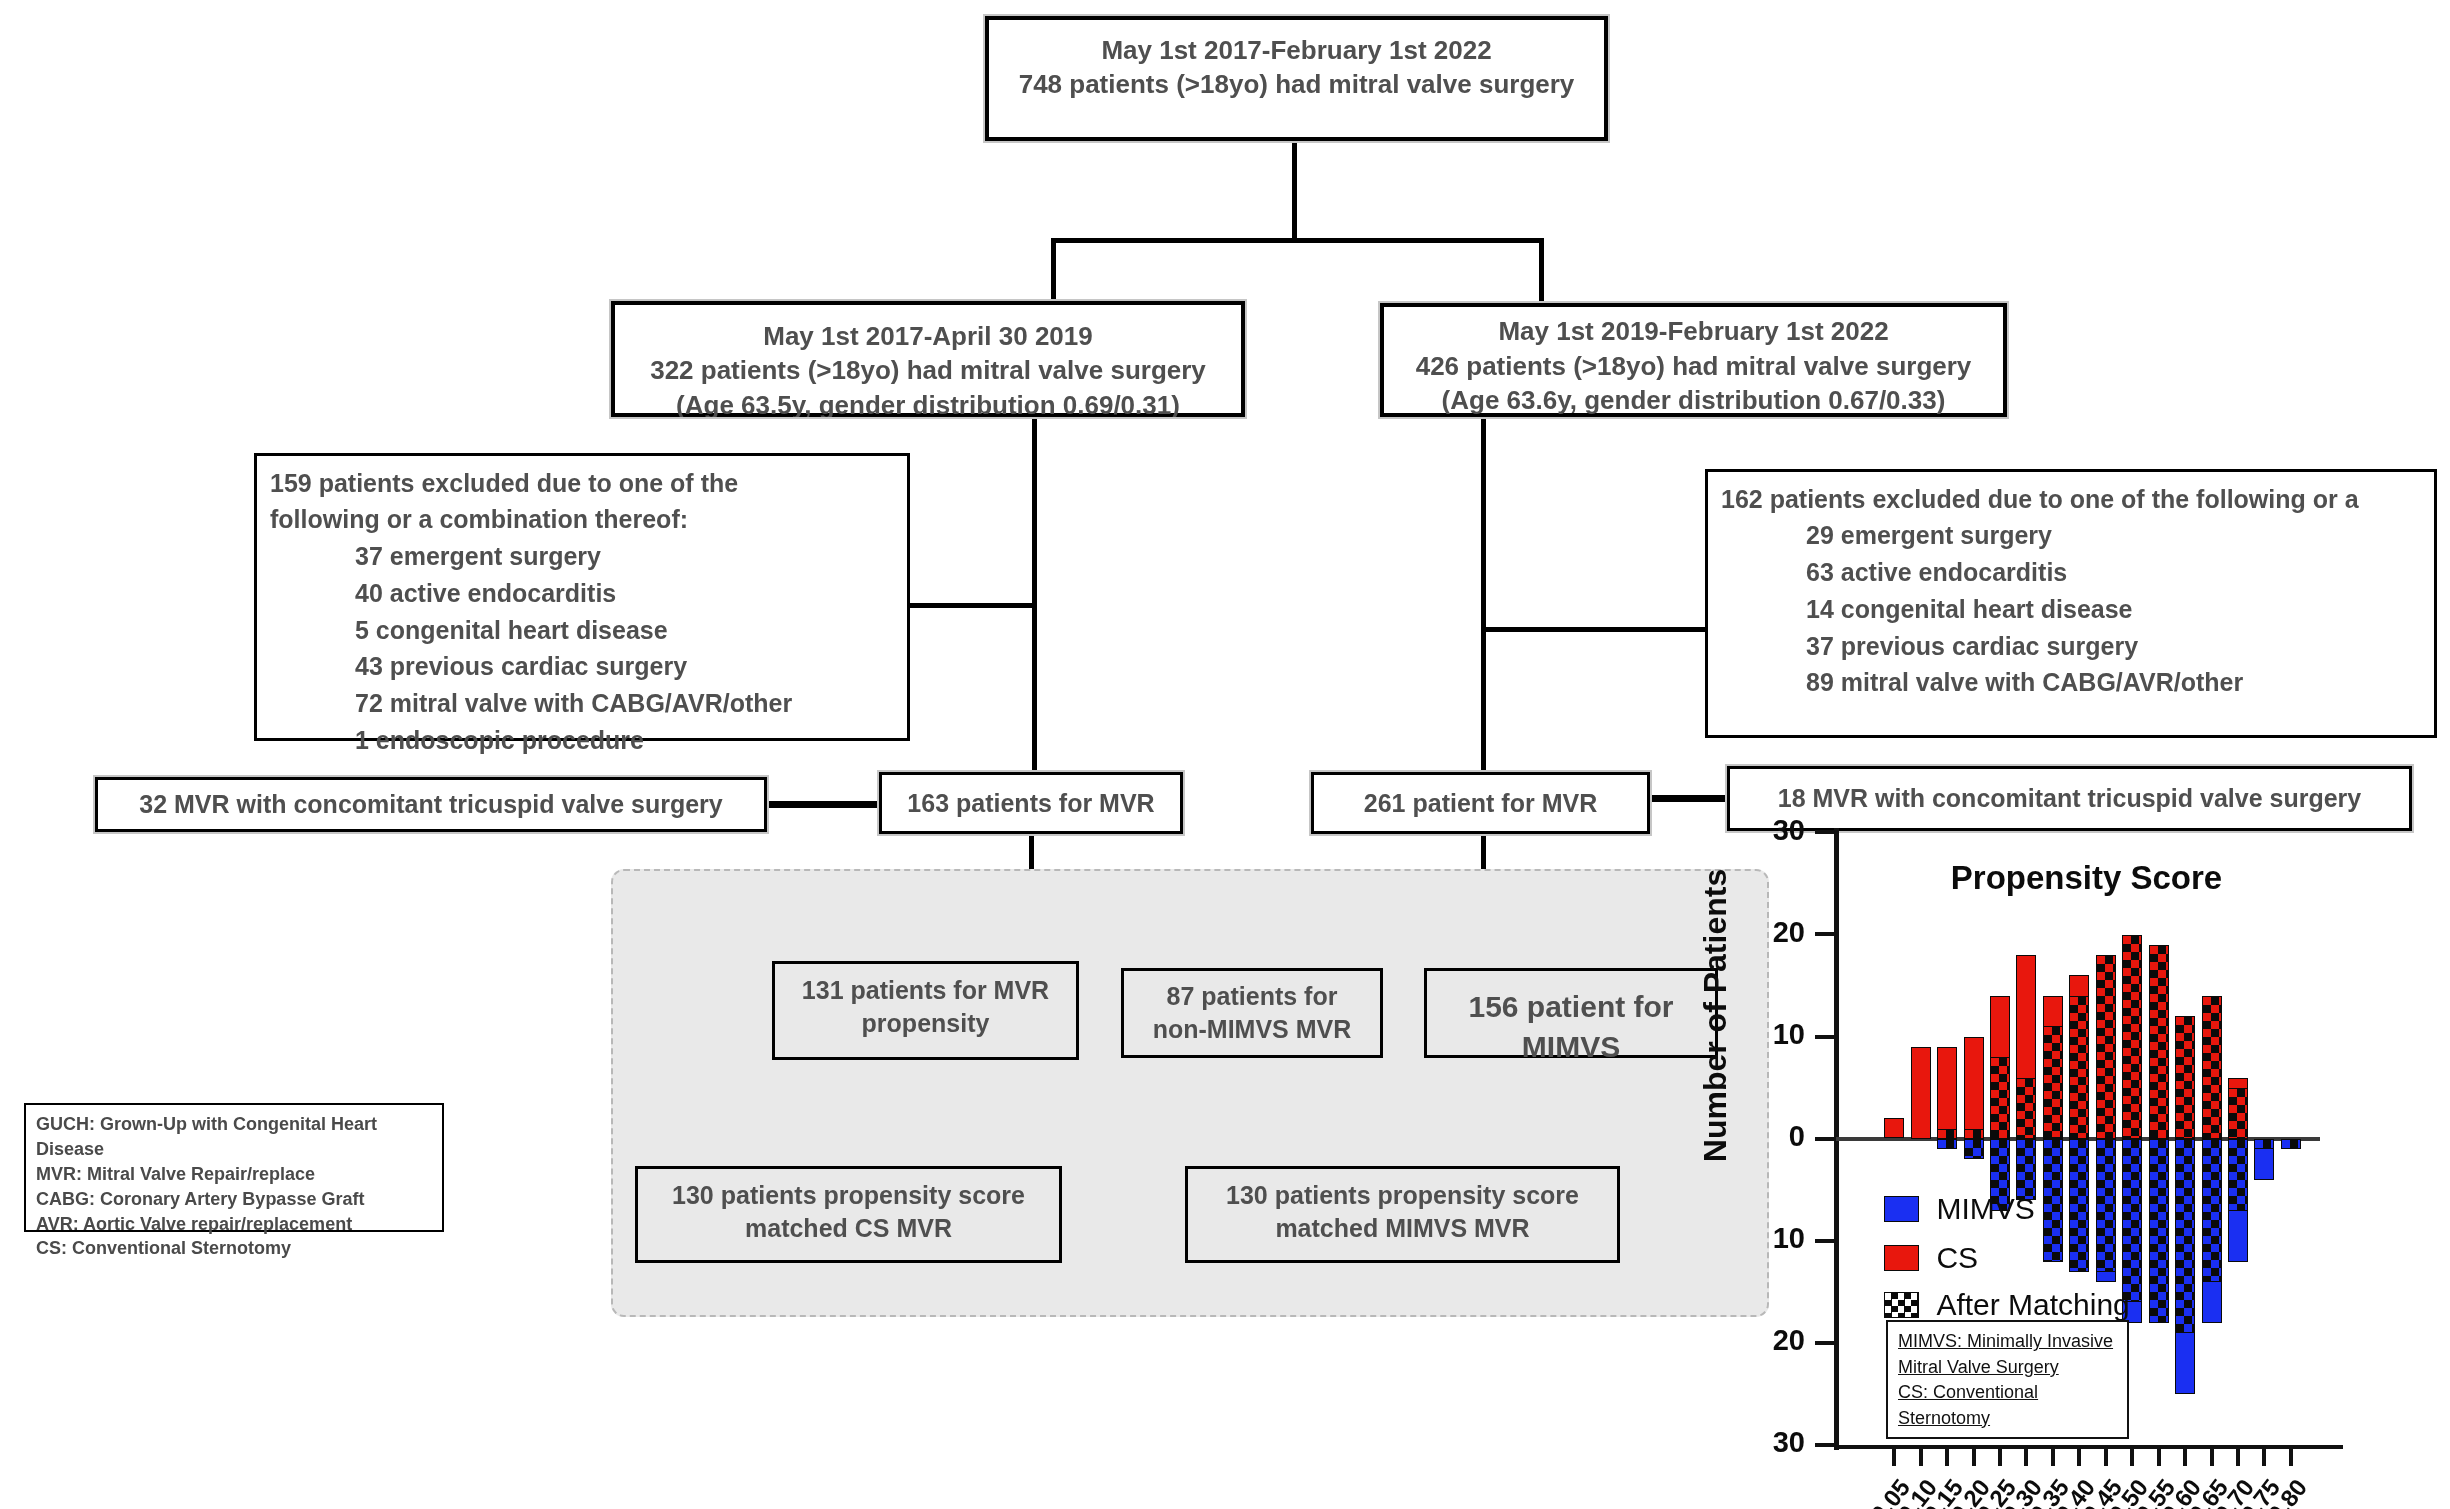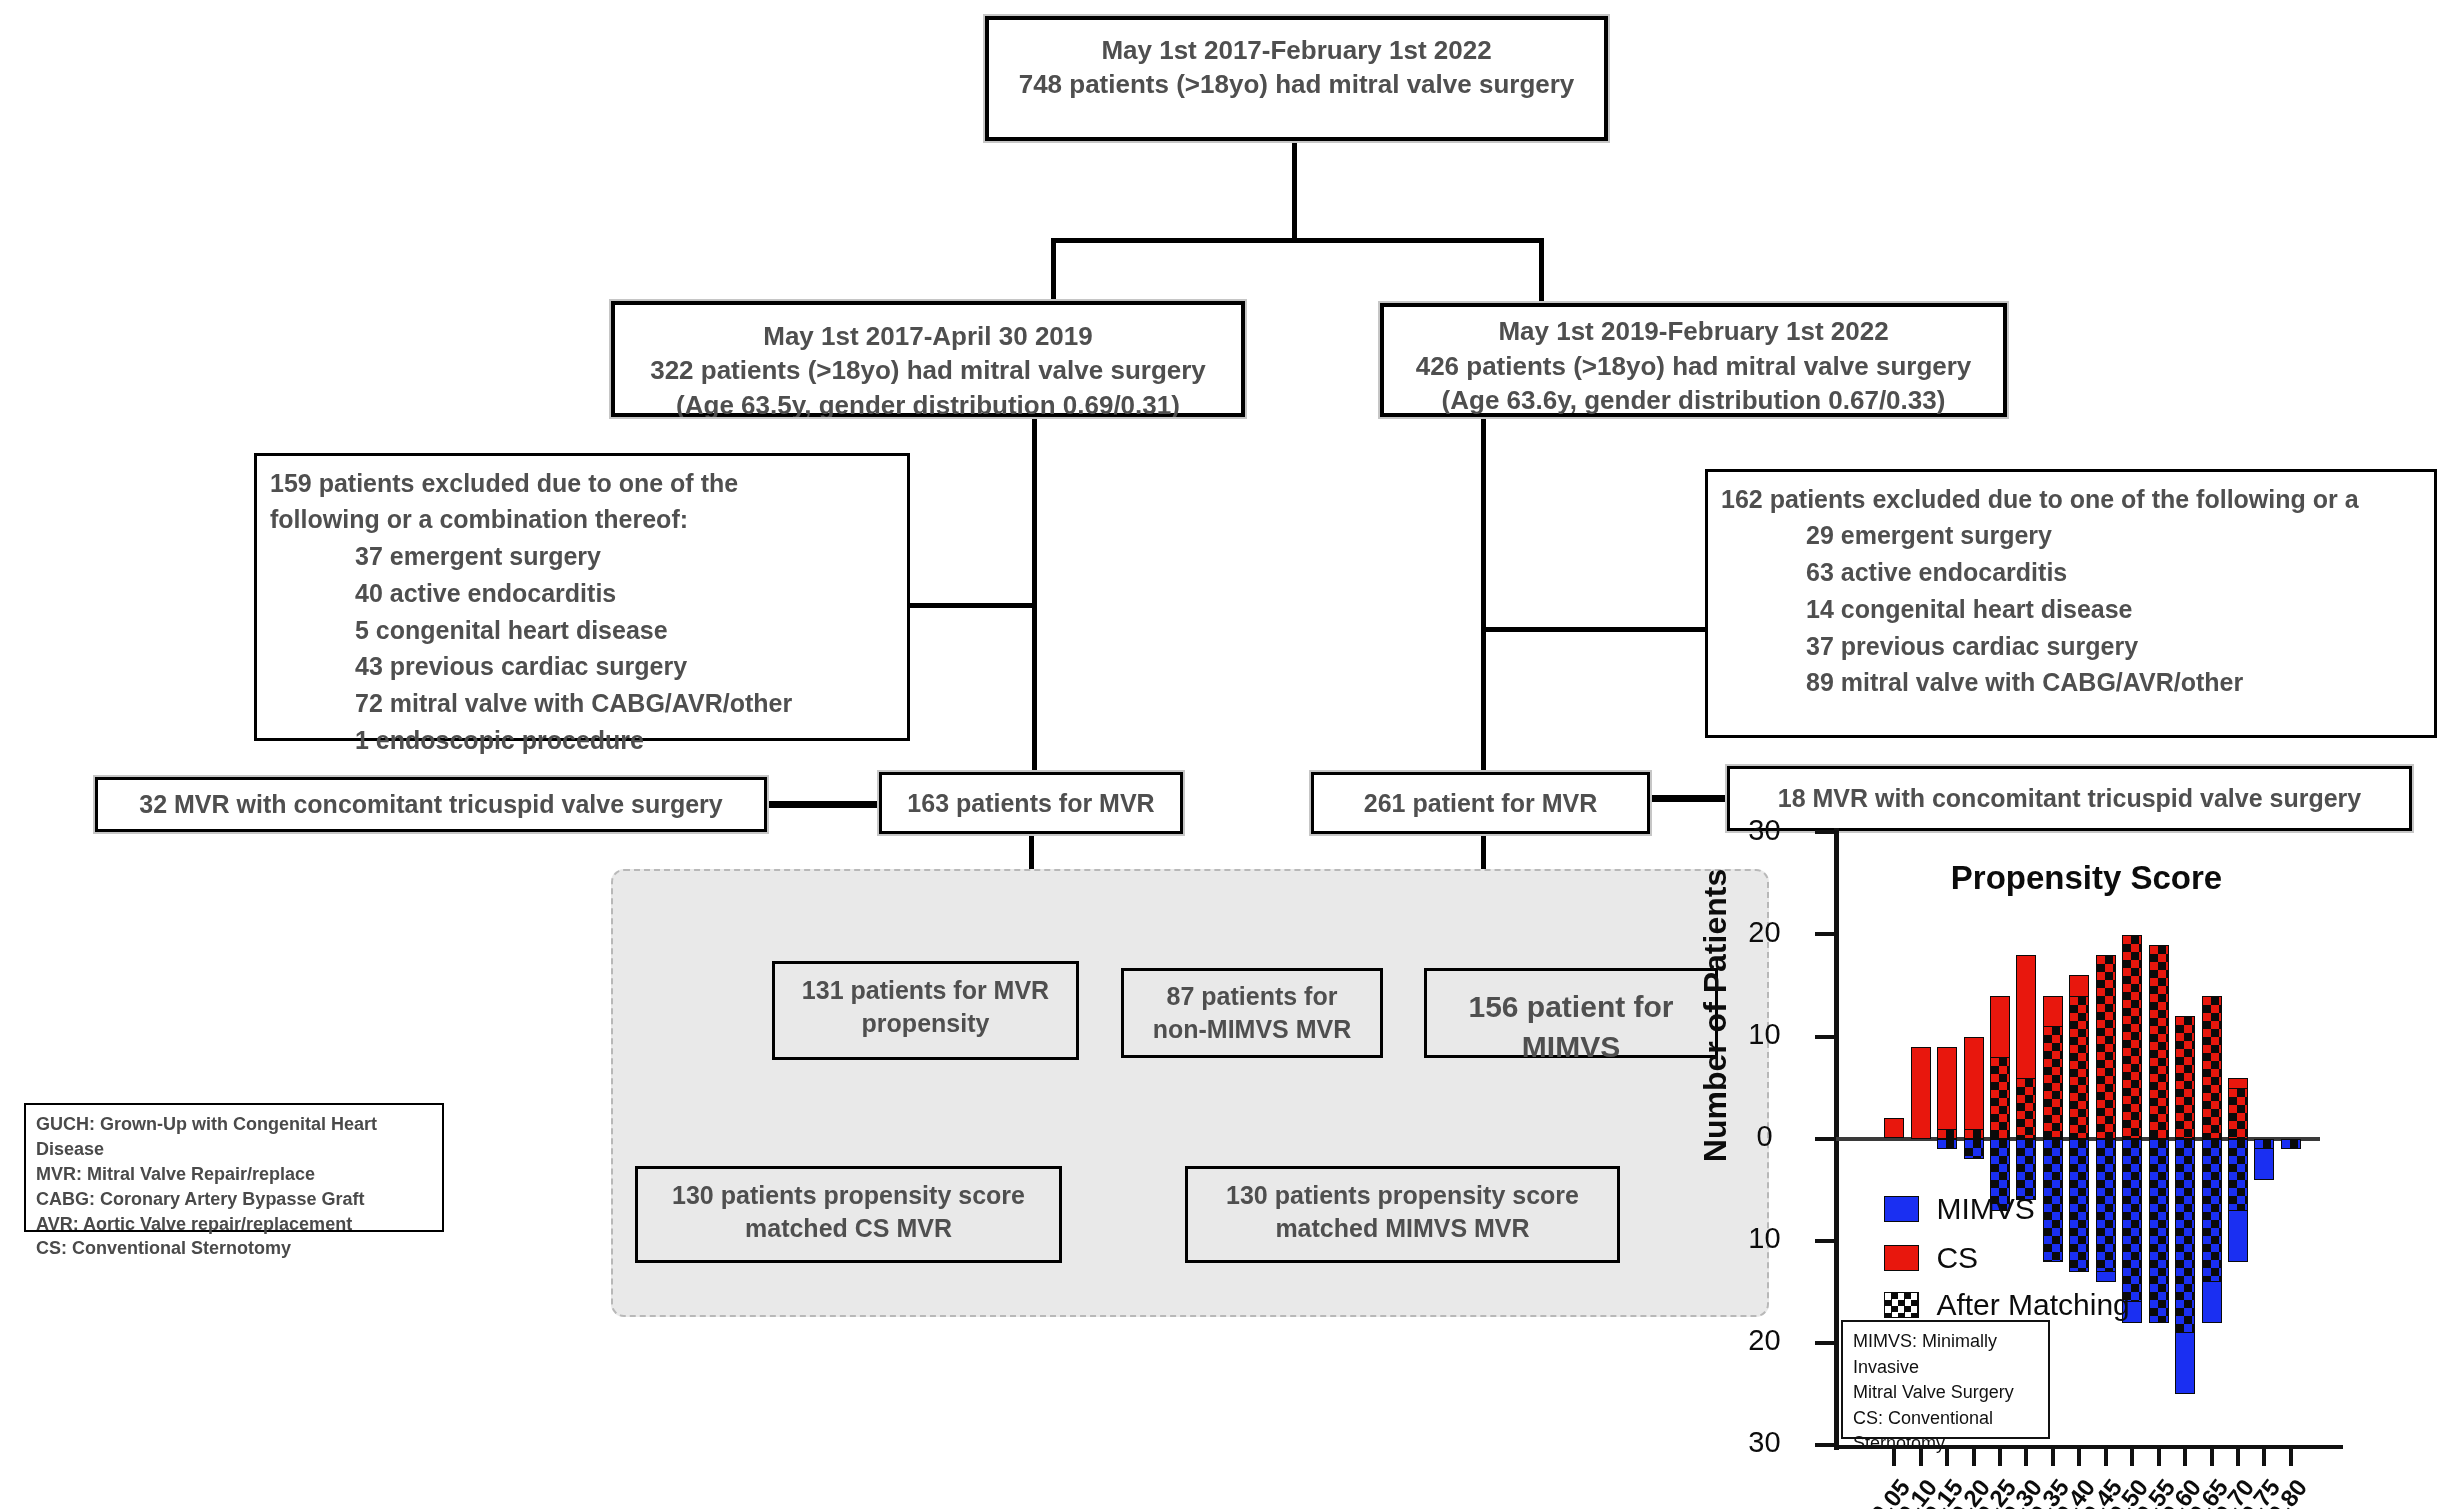--- a/index.html
+++ b/index.html
@@ -12,21 +12,21 @@
   .outl{outline:2.2px solid #c6c6c6;}
   .centered{display:flex;align-items:center;justify-content:center;}
   .lefty{text-align:left;}
   .lefty .line{line-height:1.47;}
   .lefty .indent{padding-left:85px;}
   .panel{position:absolute;background:#e9e9e9;border:2.2px dashed #b8b8b8;border-radius:13px;box-sizing:border-box;}
   .gbox{background:#e9e9e9;border-width:3.6px;}
   
   .axis{position:absolute;background:#111;}
   .tick{position:absolute;background:#111;}
-  .ylab{position:absolute;color:#0c0c0c;font-weight:normal;font-size:29px;text-align:center;}
+  .ylab{position:absolute;color:#0c0c0c;font-weight:bold;font-size:29px;text-align:right;}
   .xlab{position:absolute;color:#0c0c0c;font-weight:bold;font-size:24px;text-align:right;
         transform:rotate(-52deg);transform-origin:100% 0;}
   .bar{position:absolute;width:20px;box-sizing:border-box;border:1.4px solid #0a0a0a;}
   .red{background:#e8170d;}
   .blue{background:#1a2ff2;}
   .red-check{background:repeating-conic-gradient(#0a0a0a 0% 25%, #e8170d 0% 50%) 0 0 / 16px 16px;}
   .blue-check{background:repeating-conic-gradient(#0a0a0a 0% 25%, #1a2ff2 0% 50%) 0 0 / 16px 16px;}
   .bw-check{background:repeating-conic-gradient(#0a0a0a 0% 25%, #ffffff 0% 50%) 0 0 / 13px 13px;}
   .chart-title{position:absolute;font-weight:bold;font-size:33px;color:#0c0c0c;text-align:center;}
   .legend-row{position:absolute;display:flex;align-items:center;gap:17.4px;}
@@ -283,20 +283,20 @@
   </div>
   <div class="legend-row" style="left:1884px;top:1241px;">
     <div class="swatch red"></div>
     <div class="legend-label">CS</div>
   </div>
   <div class="legend-row" style="left:1884px;top:1288px;">
     <div class="swatch bw-check"></div>
     <div class="legend-label">After Matching</div>
   </div>
 
-  <div class="note" style="left:1841px;top:1320px;width:209px;height:119px;">
+  <div class="note" style="left:1886px;top:1320px;width:243px;height:119px;text-decoration:underline;">
       <div class="line">MIMVS: Minimally Invasive</div>
       <div class="line">Mitral Valve Surgery</div>
       <div class="line">CS: Conventional</div>
       <div class="line">Sternotomy</div>
     </div>
 </div>
 
 
 </body></html>

